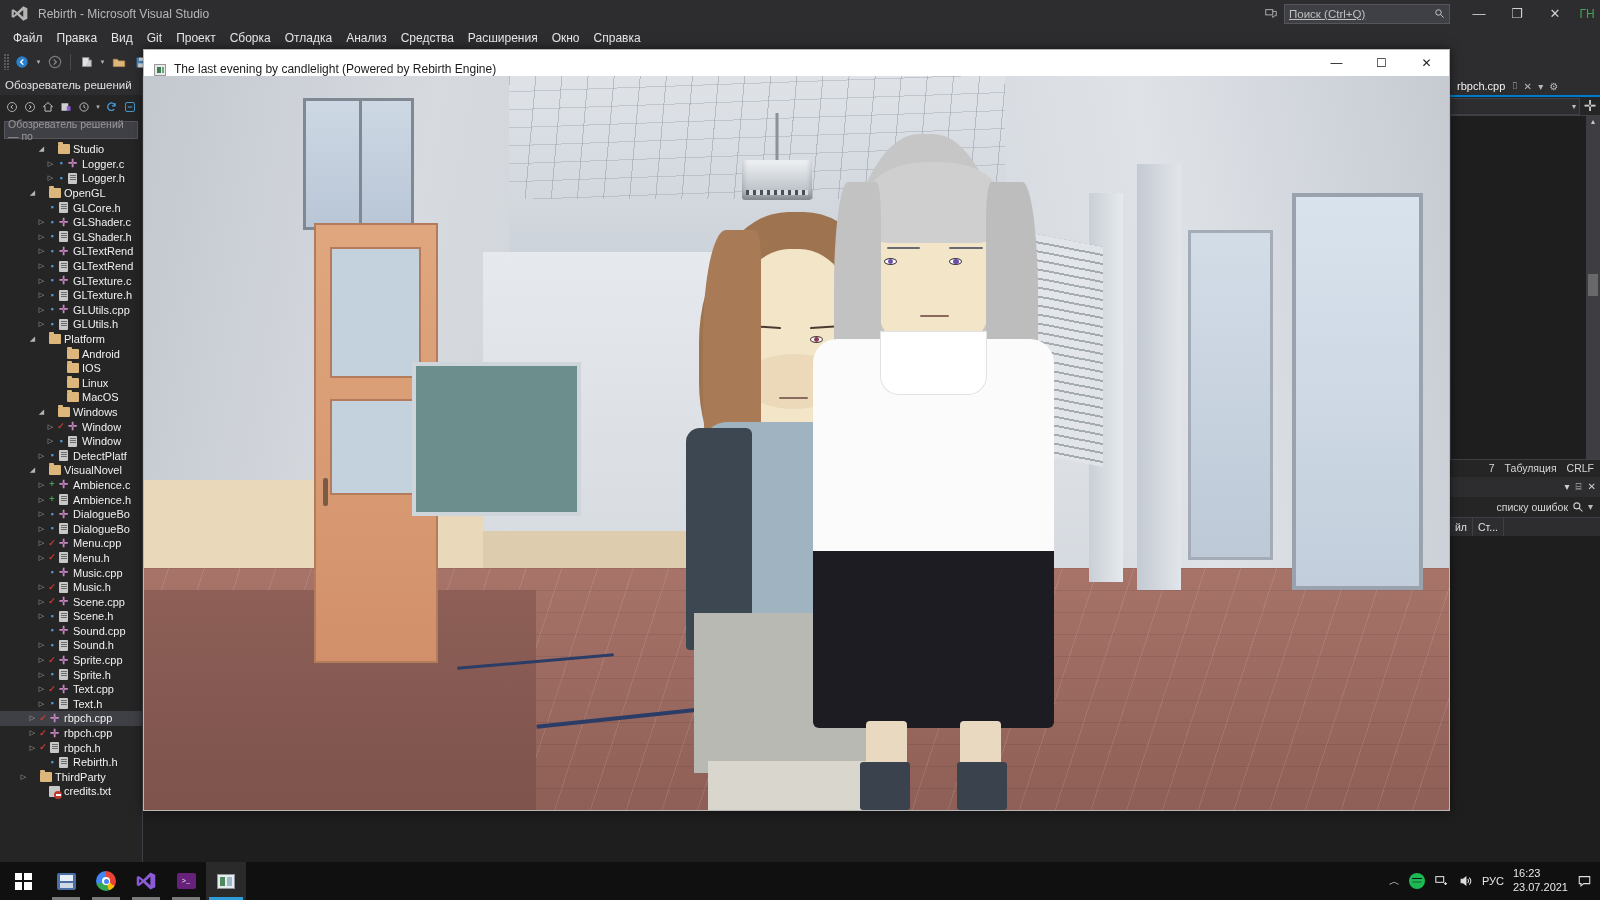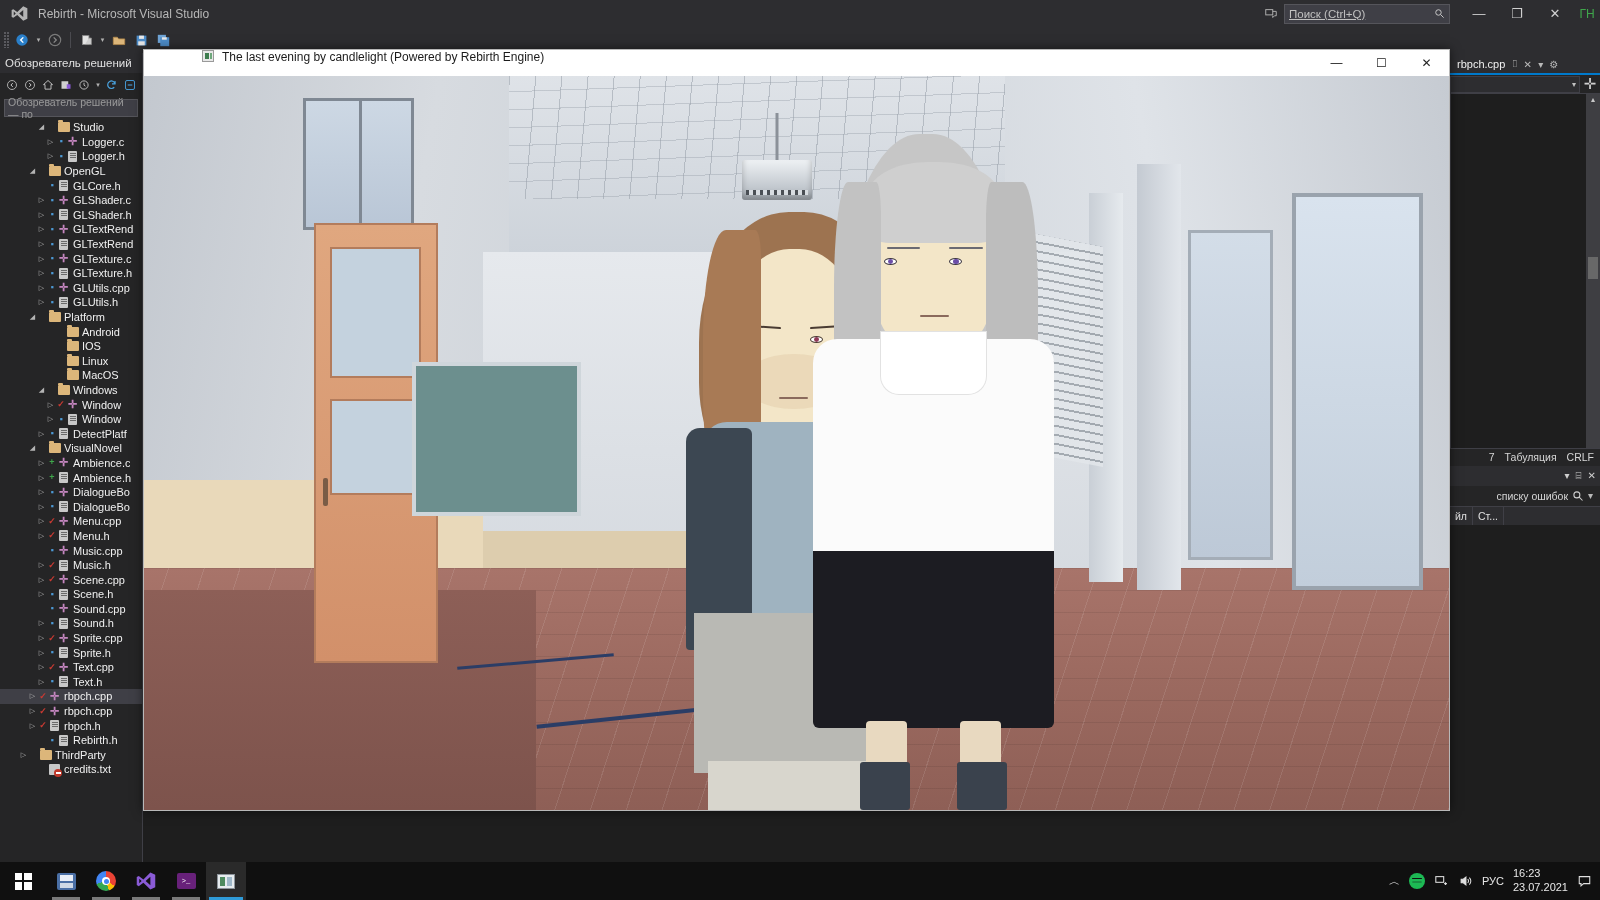--- a/index.html
+++ b/index.html
@@ -104,21 +104,21 @@
   .sb-left { display: flex; align-items: center; gap: 6px; padding-left: 6px; }
   .sb-spacer { flex: 1; }
   .sb-item { display: flex; align-items: center; gap: 4px; padding: 0 8px; height: 22px; }
 
   
   #game-window {
     position: absolute; left: 143px; top: 49px; width: 1307px; height: 762px;
     background: #fff; box-shadow: 0 0 10px rgba(0,0,0,.55); display: flex; flex-direction: column;
     border: 1px solid #b8b8b8;
   }
-  .gw-title { height: 26px; background: #ffffff; display: flex; align-items: flex-start; flex: 0 0 26px; padding-left: 48px; }
+  .gw-title { height: 26px; background: #ffffff; display: flex; align-items: flex-end; flex: 0 0 26px; }
   .gw-ic { width: 12px; height: 12px; margin-left: 10px; background: #e8e8e8; border: 1px solid #9a9a9a; position: relative; }
   .gw-ic::after { content: ''; position: absolute; left: 2px; top: 2px; width: 4px; height: 6px; background: #3e7d4f; }
   .gw-ic::before { content: ''; position: absolute; left: 7px; top: 2px; width: 2px; height: 6px; background: #6ea87c; }
   .gw-title-text { margin-left: 8px; font-size: 12px; color: #1b1b1b; }
   .gw-ctrls { margin-left: auto; display: flex; }
   .gw-btn { width: 45px; height: 26px; display: flex; align-items: center; justify-content: center; color: #222; font-size: 12px; }
   .gw-canvas { flex: 1; position: relative; overflow: hidden; background: #c9ced6; }
 
   
   .sc { position: absolute; }
@@ -243,20 +243,34 @@
           <circle cx="6.5" cy="6.5" r="4"></circle>
           <path d="M9.6 9.6L14 14"></path>
         </svg>
     </div>
     <div class="win-btn">—</div>
     <div class="win-btn">❐</div>
     <div class="win-btn close">✕</div>
     <div class="acct">ГН</div>
   </div>
 
+  <div class="menubar">
+    <div class="menu-item">Файл</div>
+    <div class="menu-item">Правка</div>
+    <div class="menu-item">Вид</div>
+    <div class="menu-item">Git</div>
+    <div class="menu-item">Проект</div>
+    <div class="menu-item">Сборка</div>
+    <div class="menu-item">Отладка</div>
+    <div class="menu-item">Анализ</div>
+    <div class="menu-item">Средства</div>
+    <div class="menu-item">Расширения</div>
+    <div class="menu-item">Окно</div>
+    <div class="menu-item">Справка</div>
+  </div>
 
   <div class="toolbar">
     <div class="tb-grip"></div>
     <div class="tb-btn">
       <svg width="14" height="14" viewBox="0 0 16 16">
           <circle cx="8" cy="8" r="6.5" fill="#2a7fc9"></circle>
           <path d="M9.5 5L6.5 8l3 3" stroke="#fff" stroke-width="1.6" fill="none"></path>
         </svg>
     </div>
     <div class="tb-caret">▾</div>

